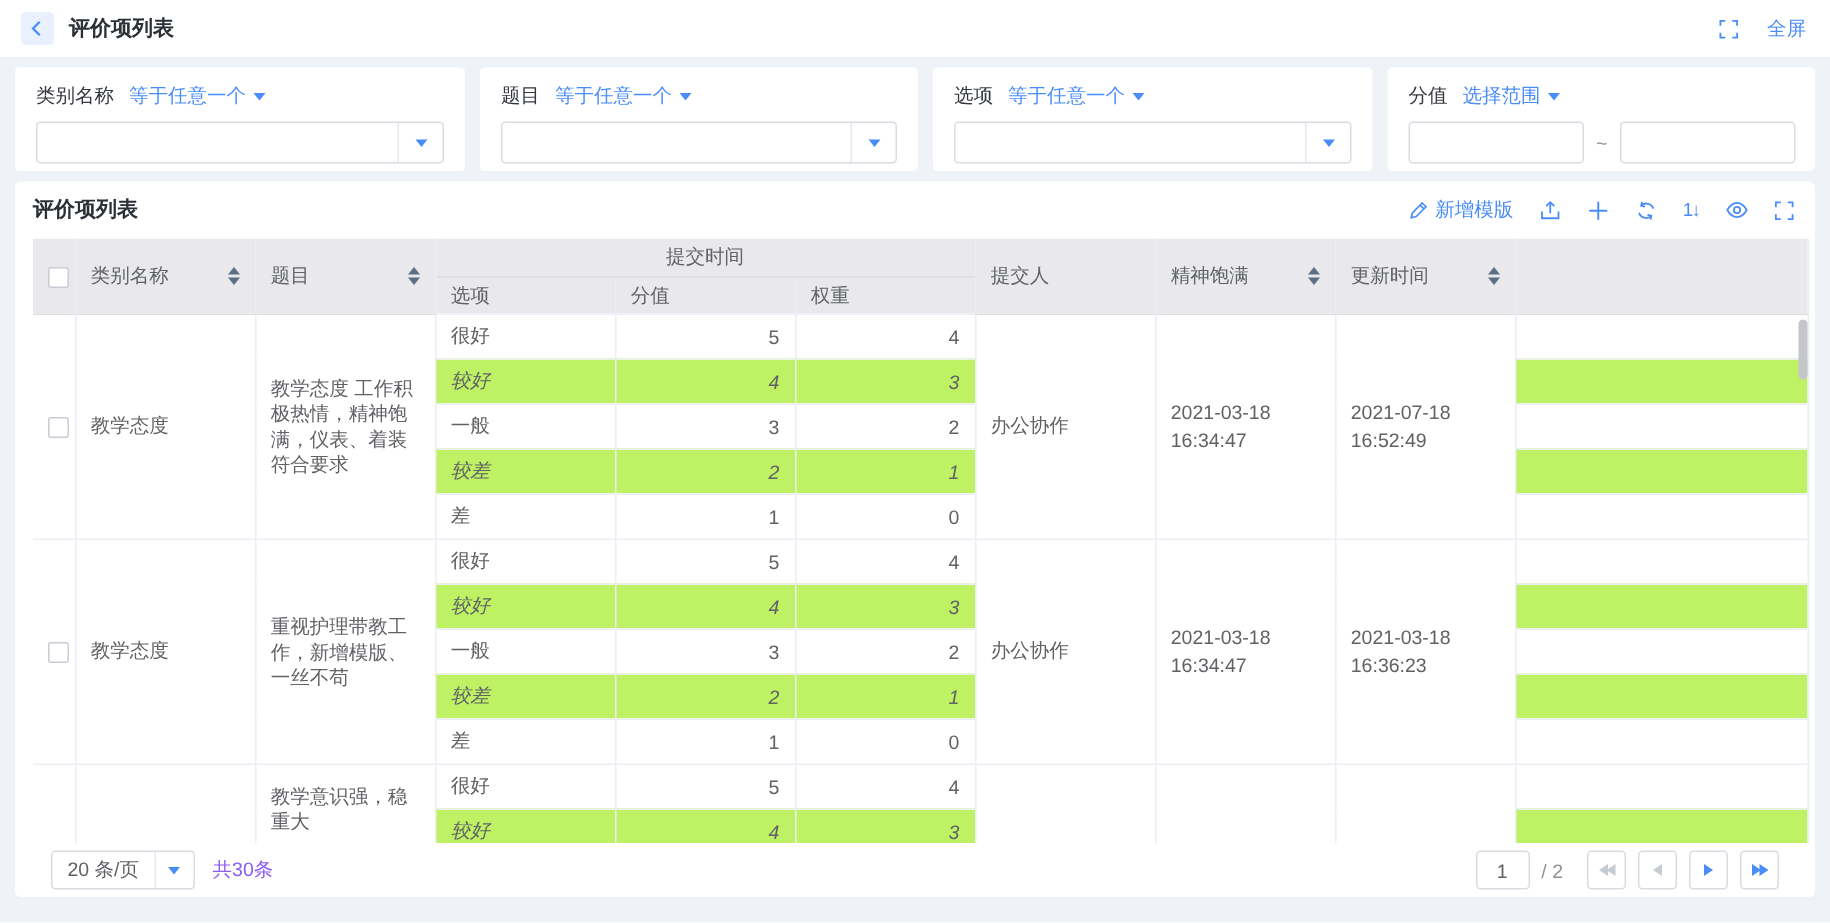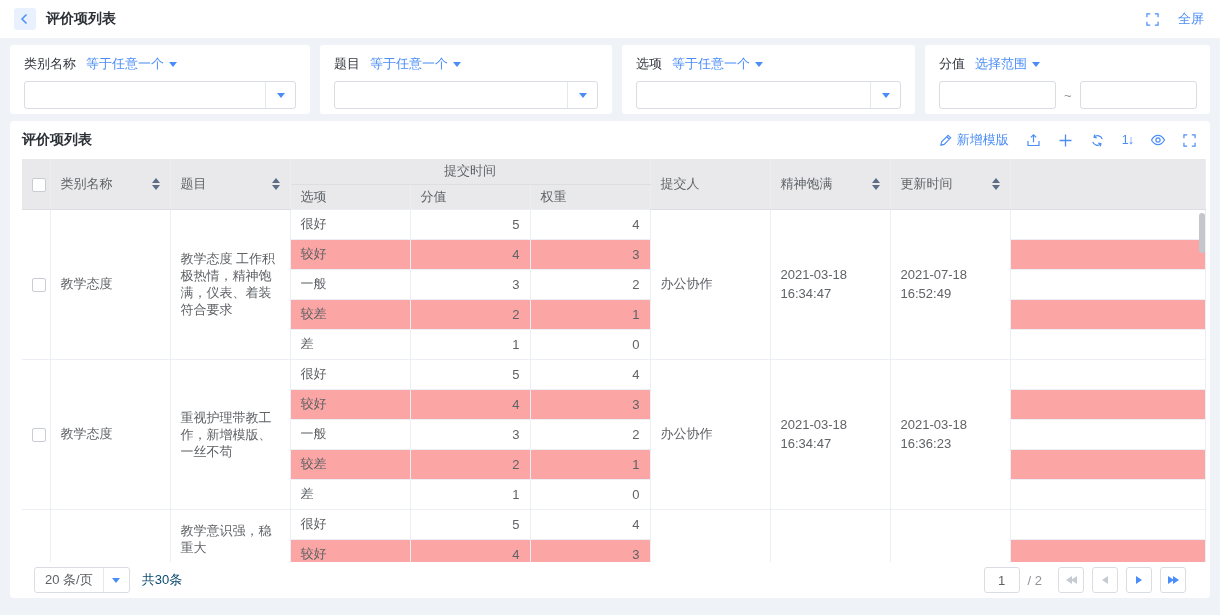--- a/index.html
+++ b/index.html
@@ -42,35 +42,35 @@
   th, td { border-right:1px solid #ebeef5; border-bottom:1px solid #ebeef5; font-weight:normal; text-align:left; padding:0 10px; }
   thead th { background:#e9e9eb; color:#5f6368; height:25px; }
   thead tr:first-child th { border-bottom:1px solid #dcdee2; }
   th.center { text-align:center; }
   .th-flex { display:flex; align-items:center; justify-content:space-between; }
   .caret-sort { display:inline-flex; flex-direction:column; gap:2px; }
   .caret-sort i { width:0; height:0; border-left:4px solid transparent; border-right:4px solid transparent; }
   .caret-sort .cu { border-bottom:5px solid #5b6e84; }
   .caret-sort .cd { border-top:5px solid #5b6e84; }
   tbody td { height:30px; color:#606266; background:#fff; }
-  tbody tr.stripe td { background:#fca5a5; }
+  tbody tr.stripe td { background:#bef264;font-style:italic; }
   tbody td.span-cell { background:#fff !important; vertical-align:middle; }
   td.num { text-align:right; }
   td.question-cell { line-height:17px; padding:6px 10px; }
   td.time-cell { line-height:19px; }
   .cb { width:14px; height:14px; border:1px solid #c9ccd3; border-radius:2px; background:#fff; display:inline-block; vertical-align:middle; cursor:pointer; }
   .scroll-thumb { position:absolute; right:5px; top:92px; width:6px; height:40px; background:#c4c6cb; border-radius:3px; }
 
   
   .pager { height:36px; display:flex; align-items:center; justify-content:space-between; padding:0 24px; }
   .pager-left { display:flex; align-items:center; gap:12px; }
   .size-select { height:26px; border:1px solid #d9dce3; border-radius:3px; display:flex; align-items:center; cursor:pointer; }
   .size-select .txt { padding:0 10px; color:#606266; }
   .size-select .arrow { width:26px; align-self:stretch; border-left:1px solid #e4e7ed; display:flex; align-items:center; justify-content:center; }
-  .pager-total { color:#0c4a6e; }
+  .pager-total { color:#8b5cf6; }
   .pager-right { display:flex; align-items:center; gap:8px; }
   .page-input { width:36px; height:26px; border:1px solid #d9dce3; border-radius:3px; text-align:center; font:inherit; color:#606266; outline:none; }
   .page-indicator { color:#909399; margin-right:8px; }
   .pg-btn { width:26px; height:26px; border:1px solid #d9dce3; border-radius:3px; background:#fff; display:flex; align-items:center; justify-content:center; gap:0; cursor:pointer; padding:0; }
   .tri { width:0; height:0; display:inline-block; }
   .tri-r { border-top:4px solid transparent; border-bottom:4px solid transparent; border-left:6px solid #4a8df8; }
   .tri-l { border-top:4px solid transparent; border-bottom:4px solid transparent; border-right:6px solid #c6cad1; }
   .pg-btn .tri + .tri { margin-left:-1px; }
 </style>
 </head>

